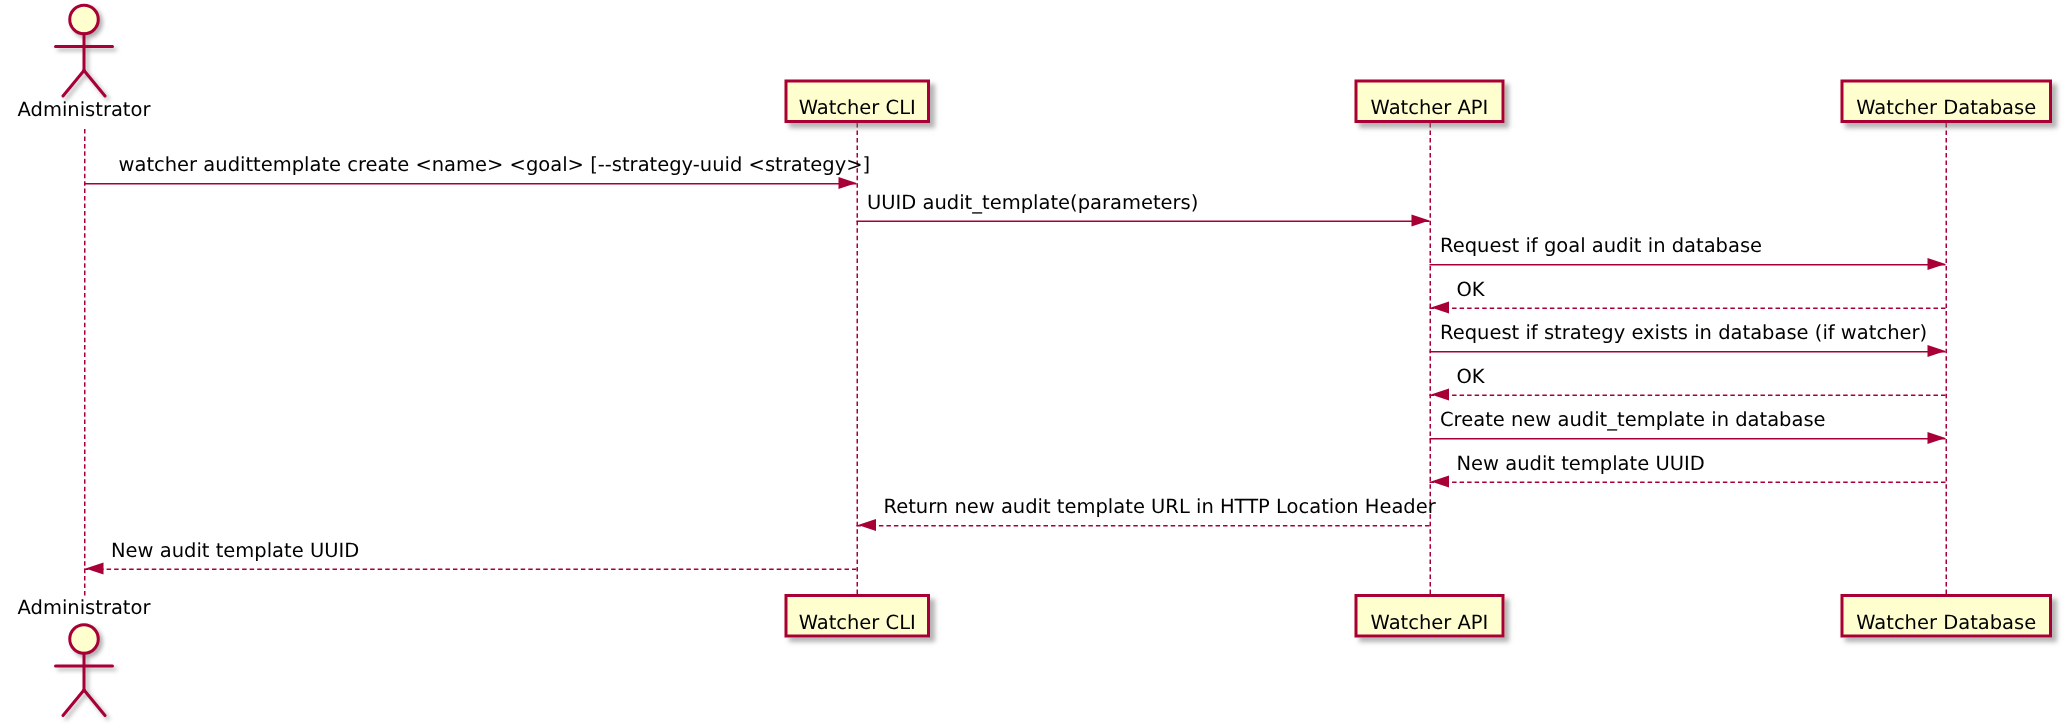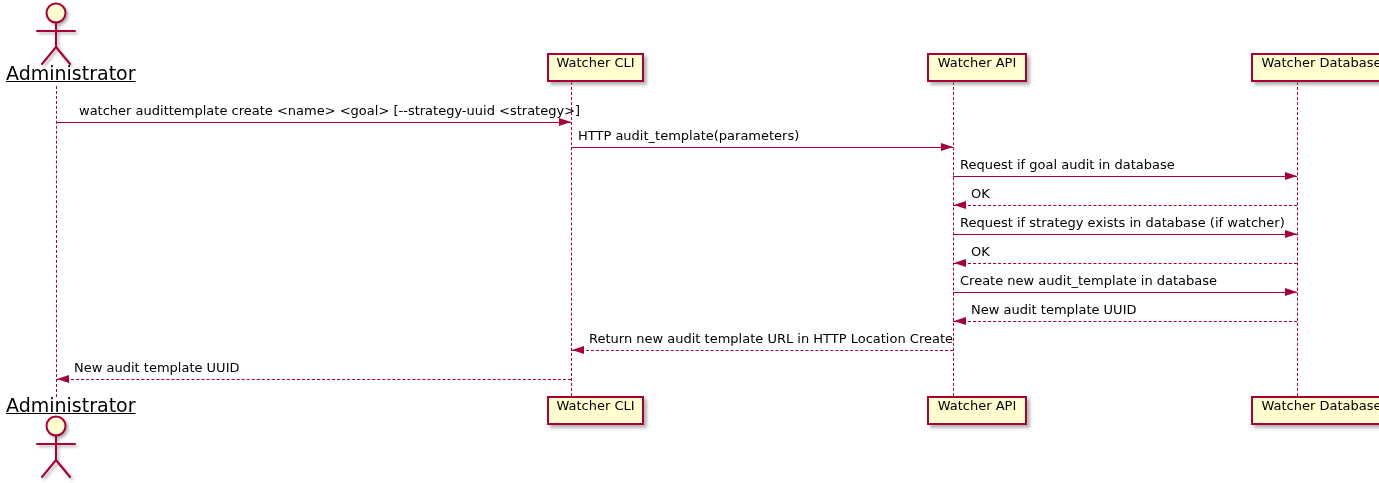--- a/index.html
+++ b/index.html
@@ -28,26 +28,25 @@
     border-left: 1px dashed var(--stroke);
   }
   
   .pbox {
     position: absolute;
     height: 25px;
     background: var(--fill);
     border: 2px solid var(--stroke);
     box-shadow: 3px 3px 3px rgba(120,120,120,0.55);
     display: flex;
-    align-items: flex-start;
+    align-items: flex-end;
     justify-content: center;
     font-size: 13px;
     color: var(--text);
     white-space: nowrap;
-    margin-left: 24px;
   }
   
   .actor {
     position: absolute;
     width: 100px;
     text-align: center;
   }
   .actor-figure {
     display: block;
     margin: 0 auto;
@@ -57,25 +56,24 @@
     fill: var(--fill);
     stroke: var(--stroke);
     stroke-width: 2;
   }
   .actor-figure line {
     stroke: var(--stroke);
     stroke-width: 2;
     stroke-linecap: round;
   }
   .actor-label {
-    font-size: 19px;
+    font-size: 13px;
     color: var(--text);
     line-height: 15px;
     white-space: nowrap;
-    text-decoration: underline;
   }
   
   .msg-line {
     position: absolute;
     height: 0;
     border-top: 1px solid var(--stroke);
   }
   .msg-line.dashed {
     border-top-style: dashed;
   }
@@ -145,39 +143,39 @@
         <span>Watcher Database</span>
       </div>
       <div class="pbox" style="left: 1227px; top: 396px; width: 137px;">
         <span>Watcher Database</span>
       </div>
       <div class="msg-line" style="left: 56px; top: 122px; width: 515px;"></div>
       <div class="arrowhead right" style="left: 559px; top: 118px;"></div>
       <div class="msg-label" style="left: 79px; top: 103px;">watcher audittemplate create &lt;name&gt; &lt;goal&gt; [--strategy-uuid &lt;strategy&gt;]</div>
       <div class="msg-line" style="left: 571px; top: 147px; width: 382px;"></div>
       <div class="arrowhead right" style="left: 941px; top: 143px;"></div>
-      <div class="msg-label" style="left: 578px; top: 128px;">HTTP audit_template(parameters)</div>
+      <div class="msg-label" style="left: 578px; top: 128px;">UUID audit_template(parameters)</div>
       <div class="msg-line" style="left: 953px; top: 176px; width: 344px;"></div>
       <div class="arrowhead right" style="left: 1285px; top: 172px;"></div>
       <div class="msg-label" style="left: 960px; top: 157px;">Request if goal audit in database</div>
       <div class="msg-line dashed" style="left: 953px; top: 205px; width: 344px;"></div>
       <div class="arrowhead left" style="left: 954px; top: 201px;"></div>
       <div class="msg-label" style="left: 971px; top: 186px;">OK</div>
       <div class="msg-line" style="left: 953px; top: 234px; width: 344px;"></div>
       <div class="arrowhead right" style="left: 1285px; top: 230px;"></div>
       <div class="msg-label" style="left: 960px; top: 215px;">Request if strategy exists in database (if watcher)</div>
       <div class="msg-line dashed" style="left: 953px; top: 263px; width: 344px;"></div>
       <div class="arrowhead left" style="left: 954px; top: 259px;"></div>
       <div class="msg-label" style="left: 971px; top: 244px;">OK</div>
       <div class="msg-line" style="left: 953px; top: 292px; width: 344px;"></div>
       <div class="arrowhead right" style="left: 1285px; top: 288px;"></div>
       <div class="msg-label" style="left: 960px; top: 273px;">Create new audit_template in database</div>
       <div class="msg-line dashed" style="left: 953px; top: 321px; width: 344px;"></div>
       <div class="arrowhead left" style="left: 954px; top: 317px;"></div>
       <div class="msg-label" style="left: 971px; top: 302px;">New audit template UUID</div>
       <div class="msg-line dashed" style="left: 571px; top: 350px; width: 382px;"></div>
       <div class="arrowhead left" style="left: 572px; top: 346px;"></div>
-      <div class="msg-label" style="left: 589px; top: 331px;">Return new audit template URL in HTTP Location Create</div>
+      <div class="msg-label" style="left: 589px; top: 331px;">Return new audit template URL in HTTP Location Header</div>
       <div class="msg-line dashed" style="left: 56px; top: 379px; width: 515px;"></div>
       <div class="arrowhead left" style="left: 57px; top: 375px;"></div>
       <div class="msg-label" style="left: 74px; top: 360px;">New audit template UUID</div>
     </div>
 </div>
 
 </body></html>

